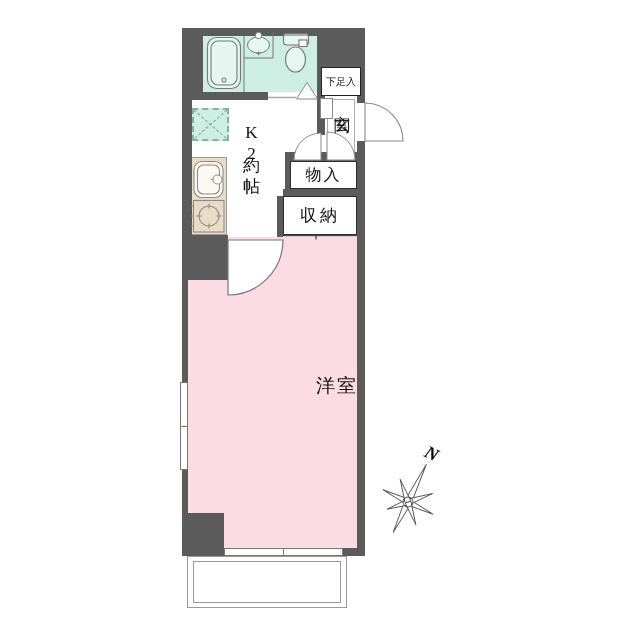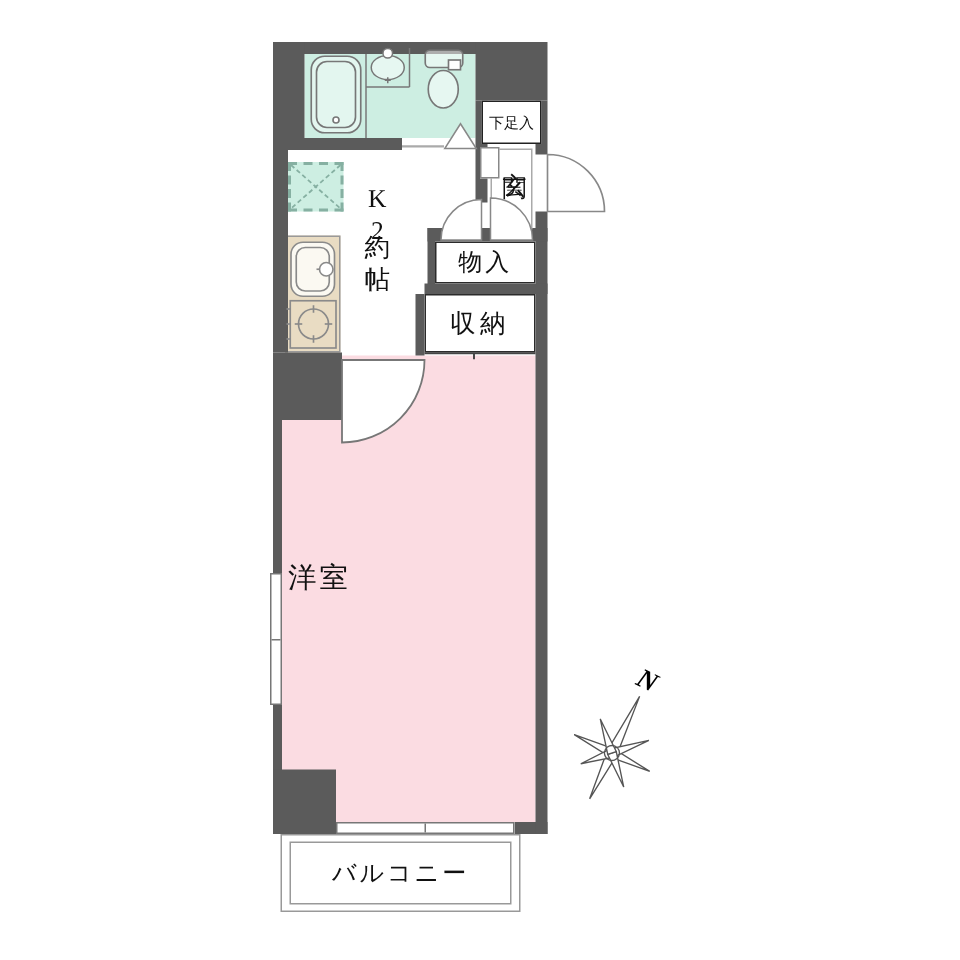--- a/index.html
+++ b/index.html
@@ -53,34 +53,33 @@
   <div class="box" style="left:290px;top:161px;width:67px;height:28px;border:1px solid #2b2b2b;box-sizing:border-box;">
     <span class="lbl" style="font-size:16px;letter-spacing:2px;">物入</span>
   </div>
 
   <div class="area" style="left:327px;top:99px;width:28px;height:54px;border:1px solid #aaa;box-sizing:border-box;"></div>
   <div class="box" style="left:320px;top:98px;width:13px;height:21px;border:1px solid #888;box-sizing:border-box;"></div>
   <div class="lbl vtext" style="position:absolute;left:331px;top:102px;font-size:16px;letter-spacing:3px;">玄関</div>
 
   <div class="lbl vtext" style="position:absolute;left:240px;top:123px;font-size:17px;letter-spacing:1px;">K約2帖</div>
 
-  <div style="position:absolute;left:192px;top:372px;width:166px;text-align:left;line-height:27px;">
+  <div style="position:absolute;left:192px;top:372px;width:166px;text-align:right;line-height:27px;">
     <div class="lbl" style="font-size:19px;letter-spacing:2px;">洋室</div>
   </div>
 
   <div class="box" style="left:180px;top:382px;width:8px;height:88px;border:1px solid #777;box-sizing:border-box;">
     <div class="thinline" style="left:0;top:43px;width:6px;height:1px;"></div>
   </div>
   <div class="box" style="left:224px;top:548px;width:119px;height:8px;border:1px solid #777;box-sizing:border-box;">
     <div class="thinline" style="left:58px;top:0;width:1px;height:6px;"></div>
   </div>
 
   <div class="box" style="left:187px;top:556px;width:160px;height:52px;border:1px solid #999;box-sizing:border-box;">
     <div class="area" style="left:5px;top:4px;width:148px;height:42px;border:1px solid #999;box-sizing:border-box;"></div>
-    <span class="lbl" style="position:relative;font-size:16px;letter-spacing:2px;">バルコニー</span>
   </div>
 
   <svg class="overlay" width="640" height="640" viewBox="0 0 640 640">
 
     <g fill="rgba(255,255,255,0.45)" stroke="#777" stroke-width="1.1">
       <rect x="207.5" y="37.5" width="33" height="51" rx="9"></rect>
       <rect x="211" y="41" width="26" height="44" rx="7" fill="none"></rect>
       <circle cx="224" cy="80" r="2" fill="#fff"></circle>
     </g>
     <line x1="244" y1="36" x2="244" y2="92" stroke="#777" stroke-width="1"></line>

